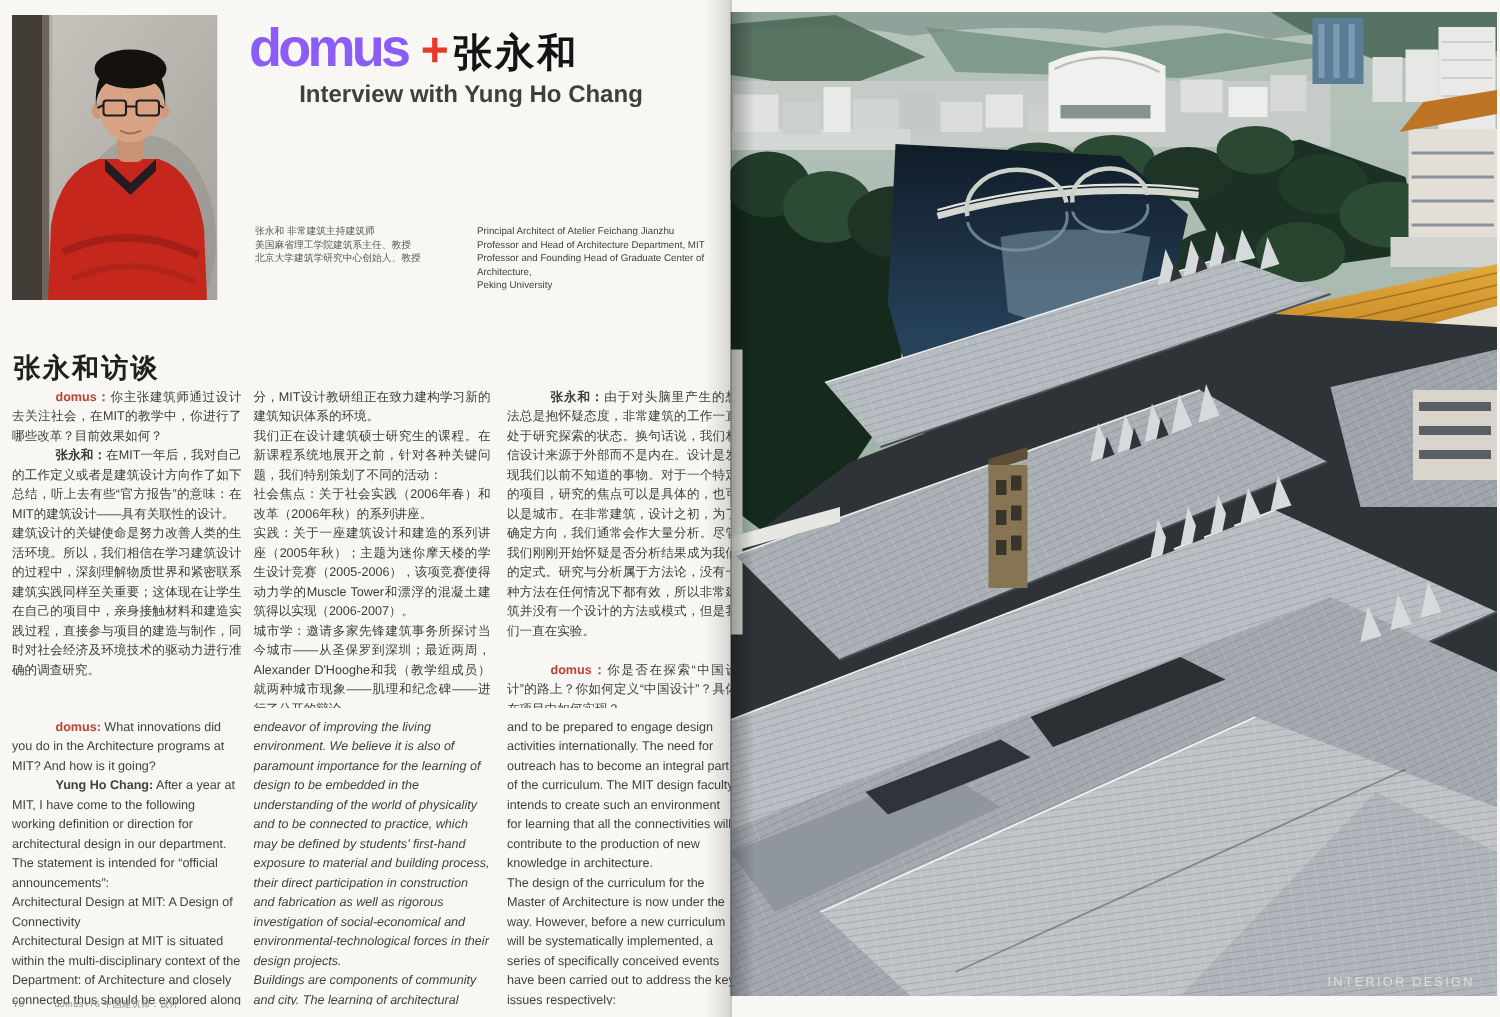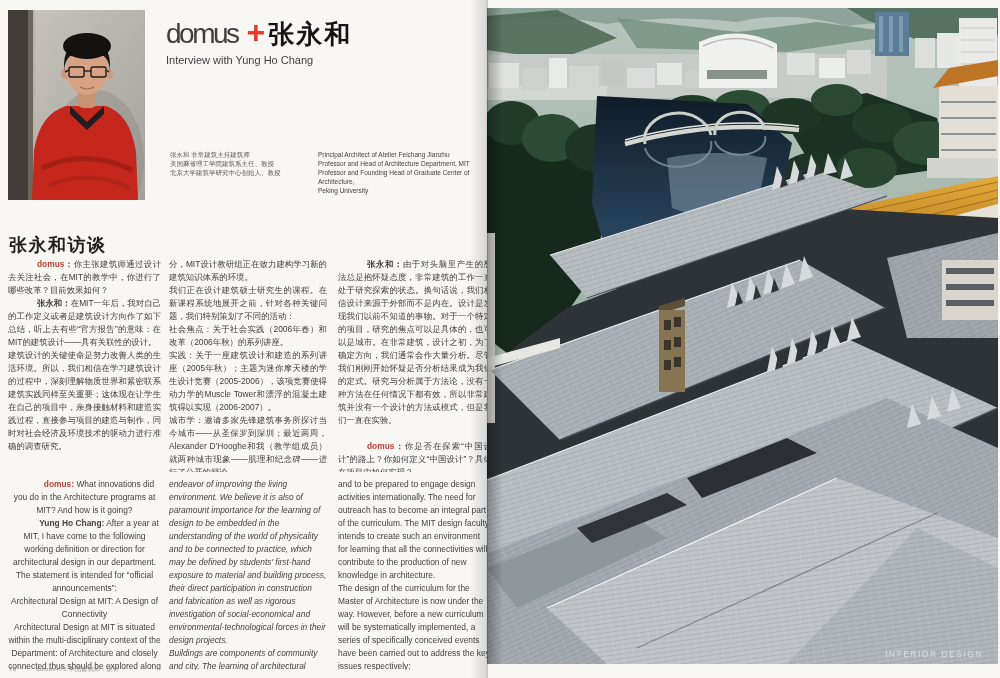--- a/index.html
+++ b/index.html
@@ -2,36 +2,36 @@
 <html><head>
 <meta charset="utf-8">
 <style>
   html,body{margin:0;padding:0;background:#e7e6e3;font-family:"Liberation Sans","DejaVu Sans",sans-serif;}
   .spread{position:relative;width:1000px;height:678px;background:#f8f7f4;overflow:hidden;}
   .gutter{position:absolute;left:470px;top:0;width:18px;height:678px;
     background:linear-gradient(to right,rgba(0,0,0,0),rgba(0,0,0,0.12) 85%,rgba(0,0,0,0.20));}
   .portrait{position:absolute;left:8px;top:10px;width:137px;height:190px;display:block;}
   .masthead{position:absolute;left:166px;top:14px;width:296px;}
   .mastrow{display:flex;align-items:baseline;}
-  .logo{font-size:28px;font-weight:normal;letter-spacing:-2.5px;color:#404040;line-height:1;}
+  .logo{font-size:36px;font-weight:bold;letter-spacing:-2.5px;color:#8b5cf6;line-height:1;}
   .plus{font-size:32px;font-weight:bold;color:#e5392c;margin:0 3px 0 9px;}
   .name-cn{font-size:26px;font-weight:bold;color:#141414;letter-spacing:2px;white-space:nowrap;}
-  .subtitle{text-align:left;font-size:11px;font-weight:normal;color:#3f3f3f;margin-top:2px;}
+  .subtitle{text-align:center;font-size:16px;font-weight:bold;color:#3f3f3f;margin-top:2px;}
   .credits{position:absolute;left:170px;top:150px;display:flex;font-size:6.5px;line-height:9px;color:#58585a;}
   .credits .cn{width:148px;}
   .credits .en{width:170px;}
   .credits p{margin:0;}
   .section-heading{position:absolute;left:9px;top:233px;font-size:18px;font-weight:bold;color:#1f1f1f;margin:0;letter-spacing:1.5px;}
   .col{position:absolute;font-size:8.4px;line-height:13px;color:#3d3d3d;overflow:hidden;}
   .cn{text-align:justify;}
   .en{text-align:left;color:#424242;}
   .c1cn{left:8px;top:258px;width:153px;height:214px;}
   .c2cn{left:169px;top:258px;width:158px;height:214px;}
   .c3cn{left:338px;top:258px;width:154px;height:214px;}
-  .c1en{left:8px;top:478px;width:153px;height:192px;text-align:center;}
+  .c1en{left:8px;top:478px;width:153px;height:192px;}
   .c2en{left:169px;top:478px;width:158px;height:192px;font-style:italic;}
   .c3en{left:338px;top:478px;width:154px;height:192px;}
   .para{margin:0;}
   .para.q{margin-top:13px;}
   .lead{font-weight:bold;padding-left:29px;}
   .lead.red{color:#bf4136;}
   .footer{position:absolute;left:9px;top:665px;font-size:6px;color:#8e8d8a;letter-spacing:0.3px;}
   .footer .num{margin-right:18px;color:#7c7b78;}
   .photo{position:absolute;left:487px;top:8px;width:511px;height:656px;display:block;}
 </style>

